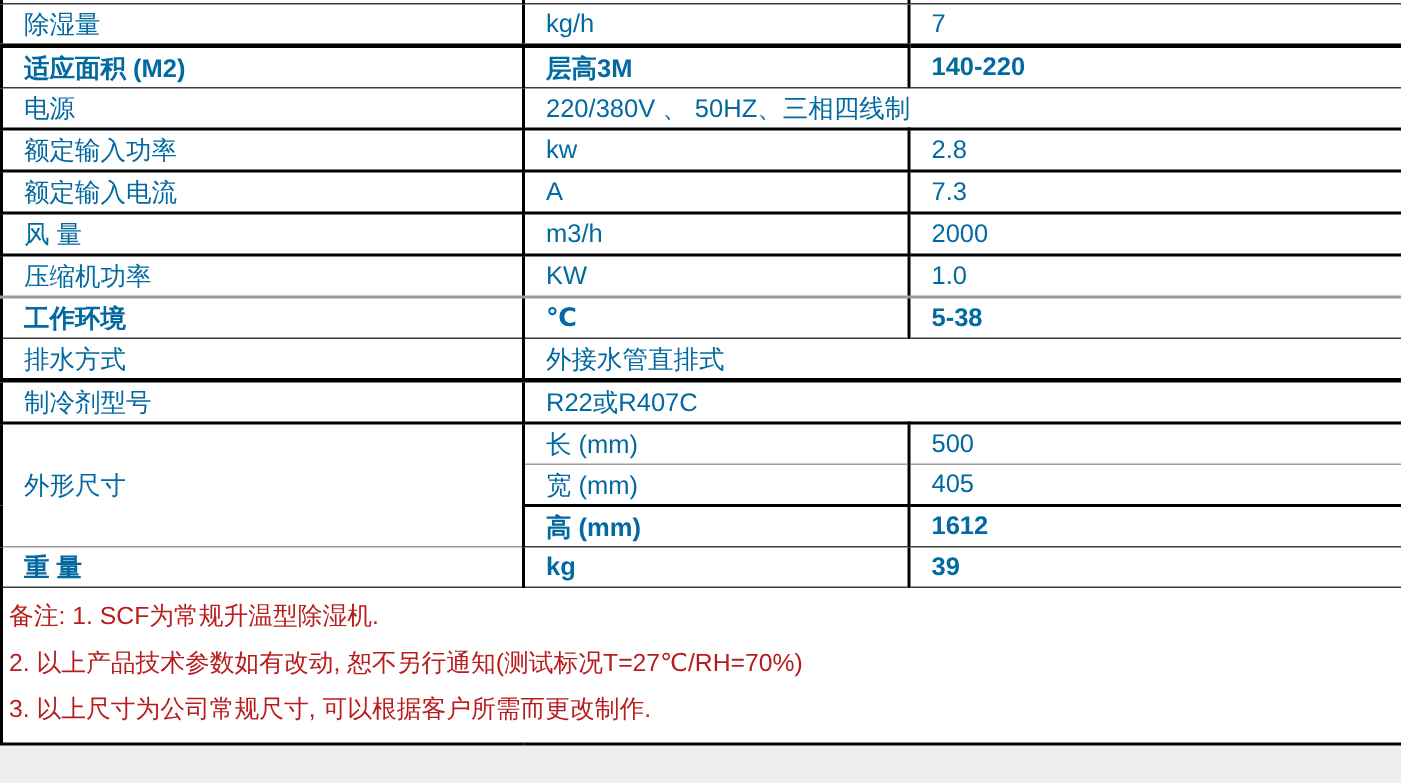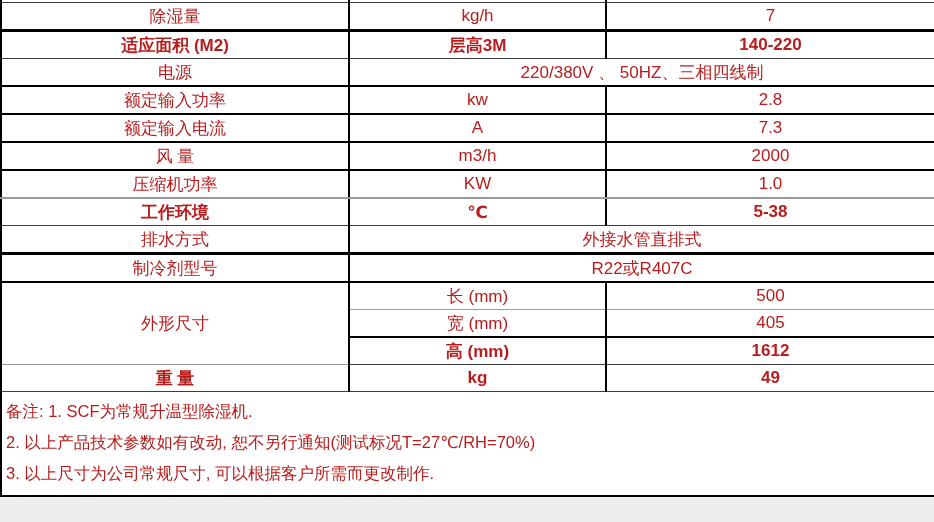--- a/index.html
+++ b/index.html
@@ -17,26 +17,25 @@
     border-left:2px solid #000;
     border-right:2px solid #000;
     border-bottom:2px solid #000;
   }
   col.c1{width:348px;}
   col.c2{width:257px;}
   col.c3{width:329px;}
   td{
     border-left:2px solid #000;
     border-right:2px solid #000;
-    text-align:center;
     vertical-align:middle;
-    color:#b91c1c;
+    color:#0369a1;
     font-size:17px;
     height:26px;
-    padding:0 2px;
+    padding:0 14px;
     white-space:nowrap;
     overflow:hidden;
   }
   tr.partial td{height:2px;border-top:none;}
   
   tr.bb3 td{border-bottom:3px solid #000;}
   tr.bb2 td{border-bottom:2px solid #000;}
   tr.bb1 td{border-bottom:1px solid #3c3c3c;font-weight:bold;}
   tr.bbg td{border-bottom:2px solid #9b9b9b;margin-left:44px;}
   tr.bbg1 td{border-bottom:1px solid #9b9b9b;}
@@ -135,21 +134,21 @@
     <td>405</td>
   </tr>
   <tr class="bb1">
     <td>高 (mm)</td>
     <td>1612</td>
   </tr>
 
   <tr class="bb1">
     <td>重 量</td>
     <td>kg</td>
-    <td>49</td>
+    <td>39</td>
   </tr>
 
   <tr>
     <td colspan="3" class="notes">
       <span class="note-line">备注: 1. SCF为常规升温型除湿机.</span>
       <span class="note-line">2. 以上产品技术参数如有改动, 恕不另行通知(测试标况T=27℃/RH=70%)</span>
       <span class="note-line">3. 以上尺寸为公司常规尺寸, 可以根据客户所需而更改制作.</span>
     </td>
   </tr>
 </tbody>

